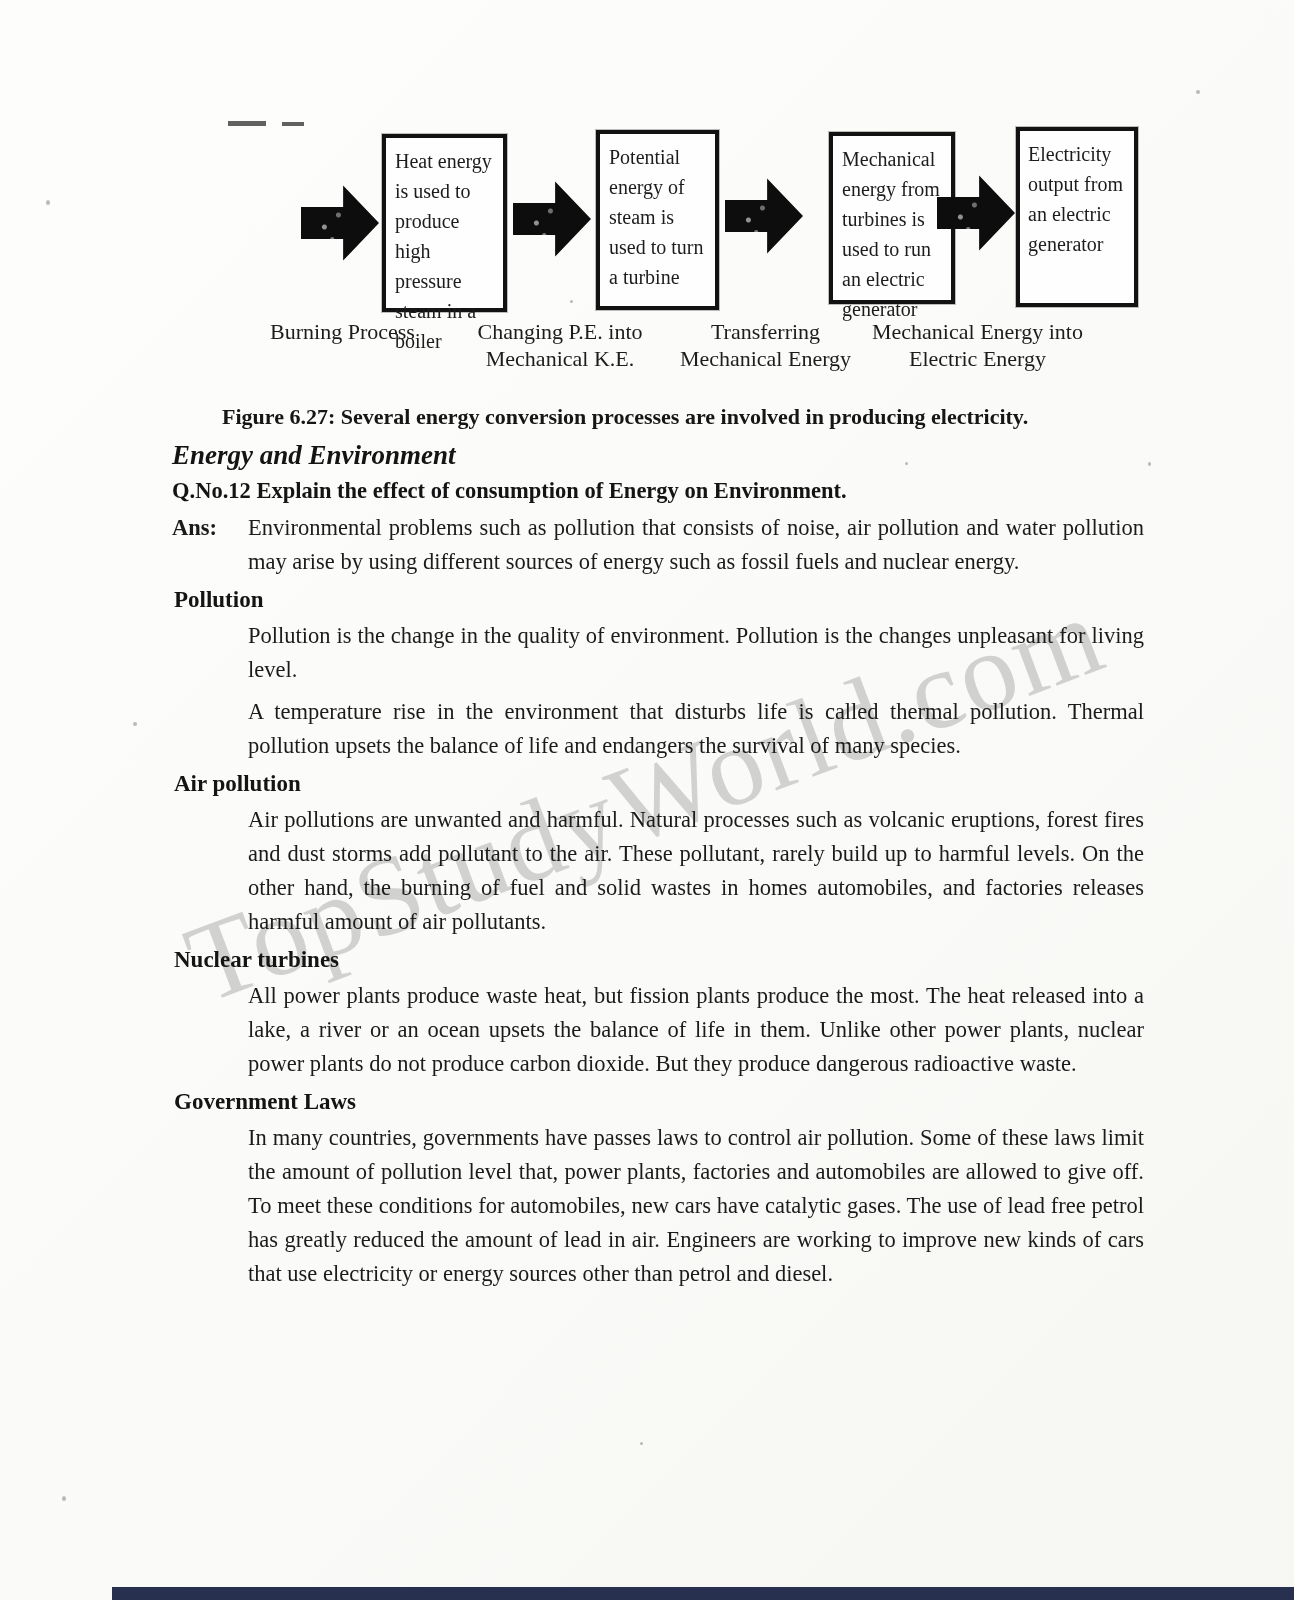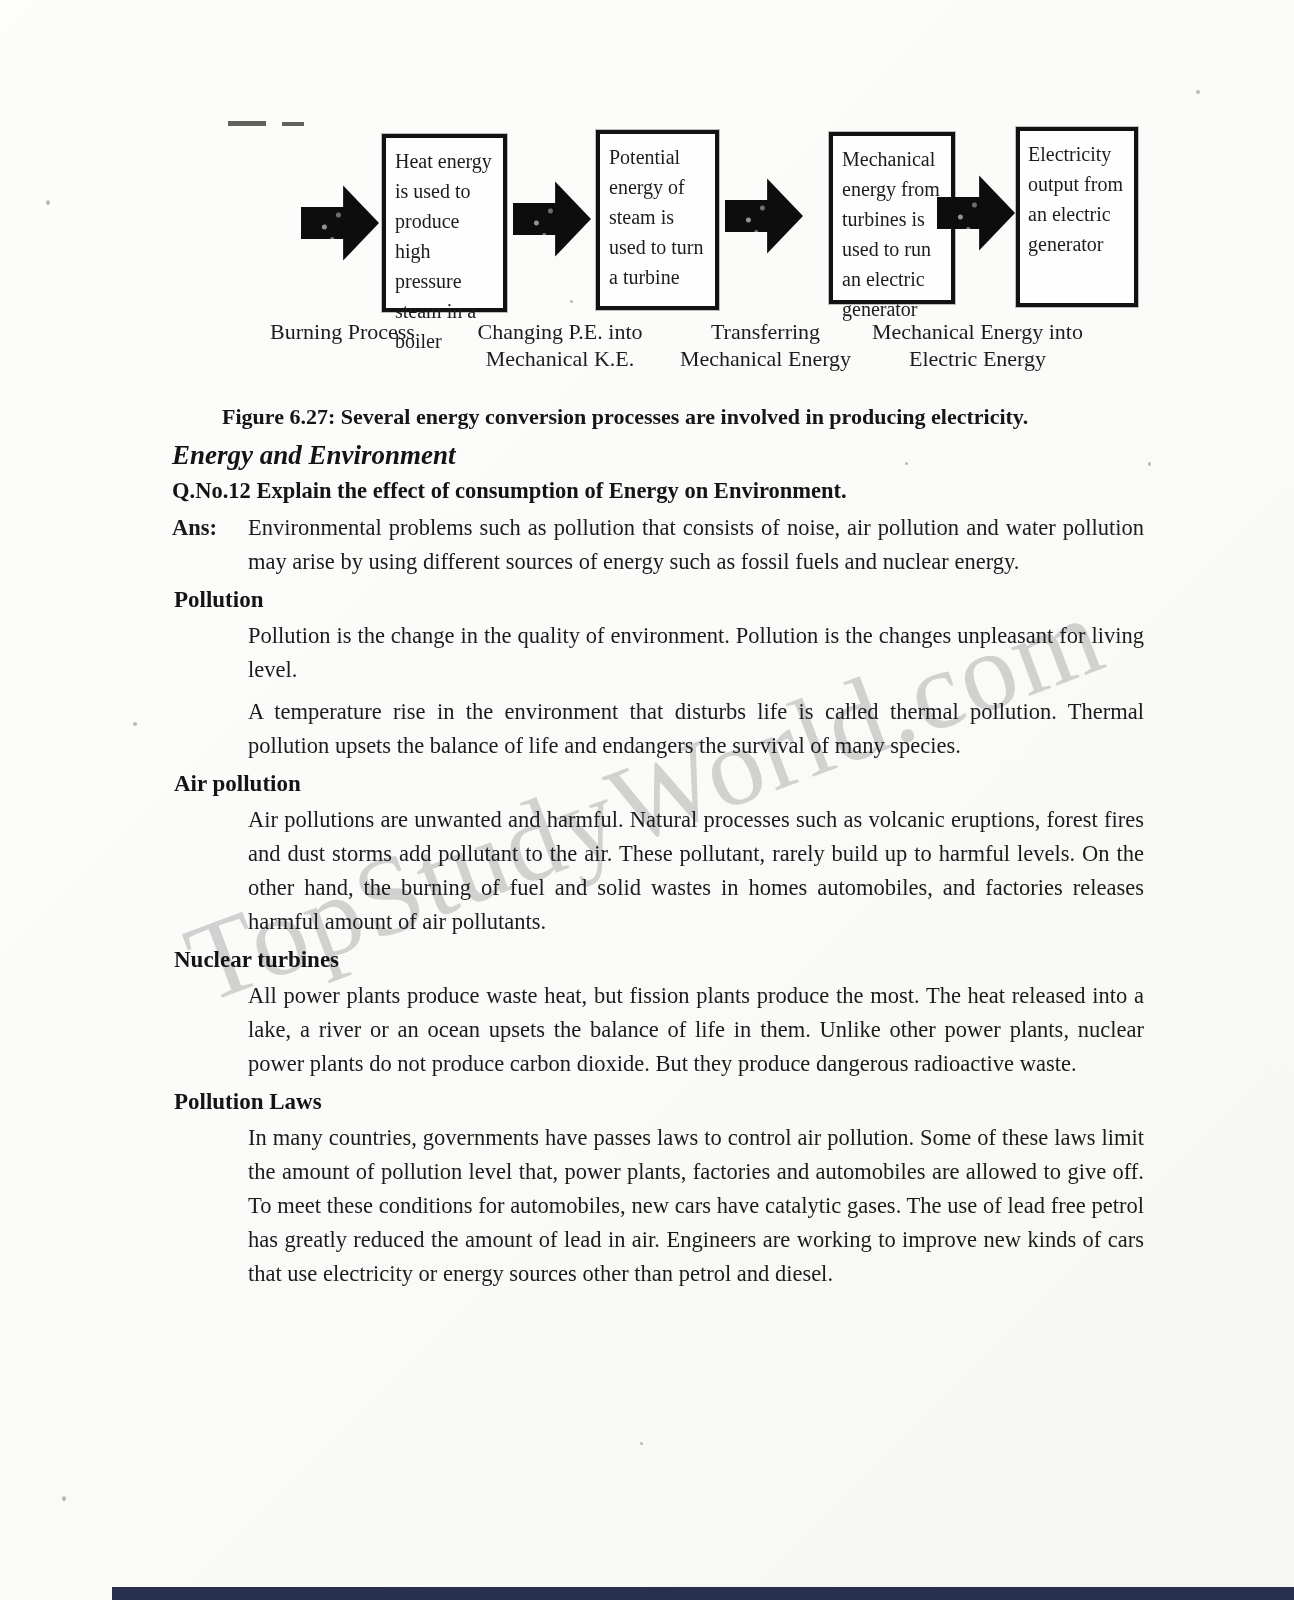--- a/index.html
+++ b/index.html
@@ -191,21 +191,21 @@
       <div class="sec-heading">Air pollution</div>
       <p class="body-text sec-body">Air pollutions are unwanted and harmful. Natural processes such as volcanic eruptions, forest fires and dust storms add pollutant to the air. These pollutant, rarely build up to harmful levels. On the other hand, the burning of fuel and solid wastes in homes automobiles, and factories releases harmful amount of air pollutants.</p>
     </div>
 
     <div class="section">
       <div class="sec-heading">Nuclear turbines</div>
       <p class="body-text sec-body">All power plants produce waste heat, but fission plants produce the most. The heat released into a lake, a river or an ocean upsets the balance of life in them. Unlike other power plants, nuclear power plants do not produce carbon dioxide. But they produce dangerous radioactive waste.</p>
     </div>
 
     <div class="section">
-      <div class="sec-heading">Pollution Laws</div>
+      <div class="sec-heading">Government Laws</div>
       <p class="body-text sec-body">In many countries, governments have passes laws to control air pollution. Some of these laws limit the amount of pollution level that, power plants, factories and automobiles are allowed to give off. To meet these conditions for automobiles, new cars have catalytic gases. The use of lead free petrol has greatly reduced the amount of lead in air. Engineers are working to improve new kinds of cars that use electricity or energy sources other than petrol and diesel.</p>
     </div>
   </div>
 
   <div class="speck" style="left:1196px; top:90px;  width:4px; height:4px;"></div>
   <div class="speck" style="left:46px;   top:200px; width:4px; height:5px;"></div>
   <div class="speck" style="left:570px;  top:300px; width:3px; height:3px;"></div>
   <div class="speck" style="left:905px;  top:462px; width:3px; height:3px;"></div>
   <div class="speck" style="left:1148px; top:462px; width:3px; height:4px;"></div>
   <div class="speck" style="left:133px;  top:722px; width:4px; height:4px;"></div>

